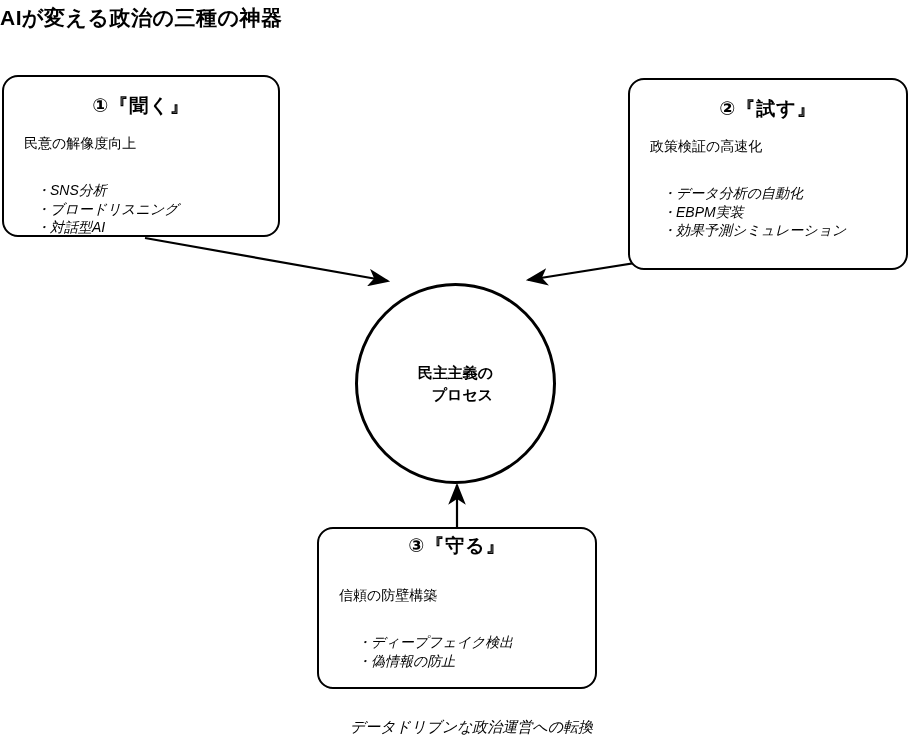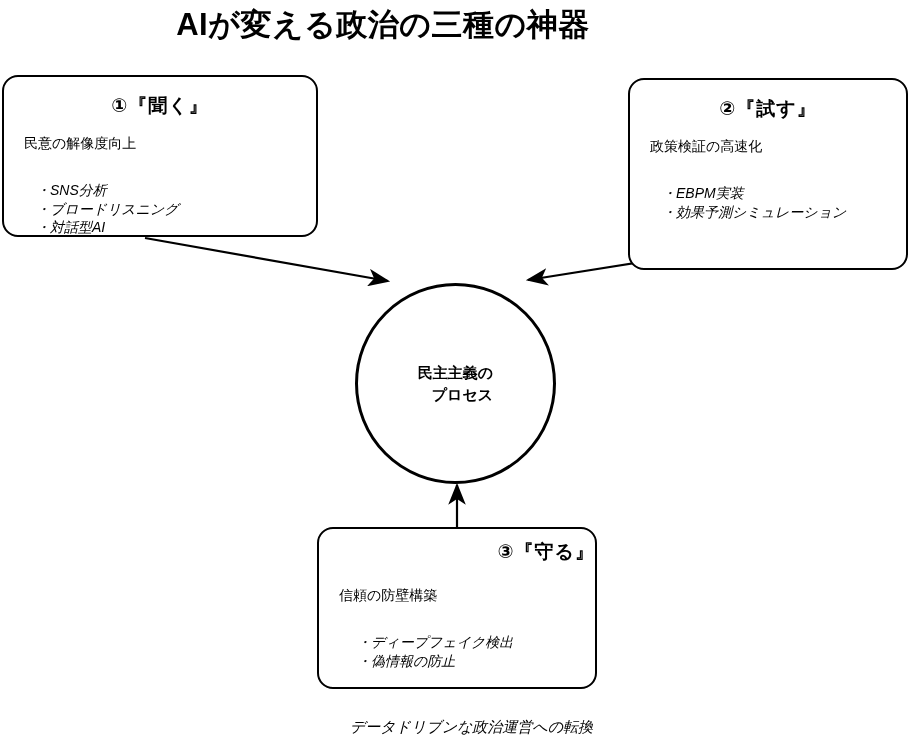--- a/index.html
+++ b/index.html
@@ -22,22 +22,21 @@
     top: 0;
     width: 913px;
     height: 752px;
     pointer-events: none;
   }
   .diagram-title {
     position: absolute;
     left: 0;
     top: 4px;
     width: 766px;
-    text-align: center;
-    font-size: 31px;
+    font-size: 21px;
     font-weight: bold;
     letter-spacing: 0.5px;
     color: #000;
   }
   .pillar-box {
     position: absolute;
     box-sizing: border-box;
     border: 2.4px solid #000;
     border-radius: 16px;
     background: #ffffff;
@@ -93,32 +92,32 @@
   .footer-caption {
     position: absolute;
     left: 15px;
     top: 718px;
     width: 913px;
     text-align: center;
     font-size: 15px;
     font-style: italic;
   }
   
-  #box-kiku { left: 2px;   top: 75px;  width: 316px; height: 162px; }
+  #box-kiku { left: 2px;   top: 75px;  width: 278px; height: 162px; }
   #box-kiku .box-header   { top: 16px; }
   #box-kiku .box-subtitle { left: 20px; top: 58px; }
   #box-kiku .bullet-list  { left: 20px; top: 92px; }
   
   #box-tamesu { left: 628px; top: 78px; width: 280px; height: 192px; }
   #box-tamesu .box-header   { top: 16px; }
   #box-tamesu .box-subtitle { left: 20px; top: 58px; }
   #box-tamesu .bullet-list  { left: 20px; top: 92px; }
   
   #box-mamoru { left: 317px; top: 527px; width: 280px; height: 162px; }
-  #box-mamoru .box-header   { top: 10px; text-align: right; }
+  #box-mamoru .box-header   { top: 4px; }
   #box-mamoru .box-subtitle { left: 20px; top: 58px; }
   #box-mamoru .bullet-list  { left: 26px; top: 92px; }
 </style>
 </head>
 <body>
 
 <div id="canvas">
 
   <div class="diagram-title">AIが変える政治の三種の神器</div>
 
@@ -140,20 +139,21 @@
       <li>・SNS分析</li>
       <li>・ブロードリスニング</li>
       <li>・対話型AI</li>
     </ul>
   </div>
 
   <div class="pillar-box" id="box-tamesu">
     <div class="box-header">②『試す』</div>
     <div class="box-subtitle">政策検証の高速化</div>
     <ul class="bullet-list">
+      <li>・データ分析の自動化</li>
       <li>・EBPM実装</li>
       <li>・効果予測シミュレーション</li>
     </ul>
   </div>
 
   <div class="pillar-box" id="box-mamoru">
     <div class="box-header">③『守る』</div>
     <div class="box-subtitle">信頼の防壁構築</div>
     <ul class="bullet-list">
       <li>・ディープフェイク検出</li>

